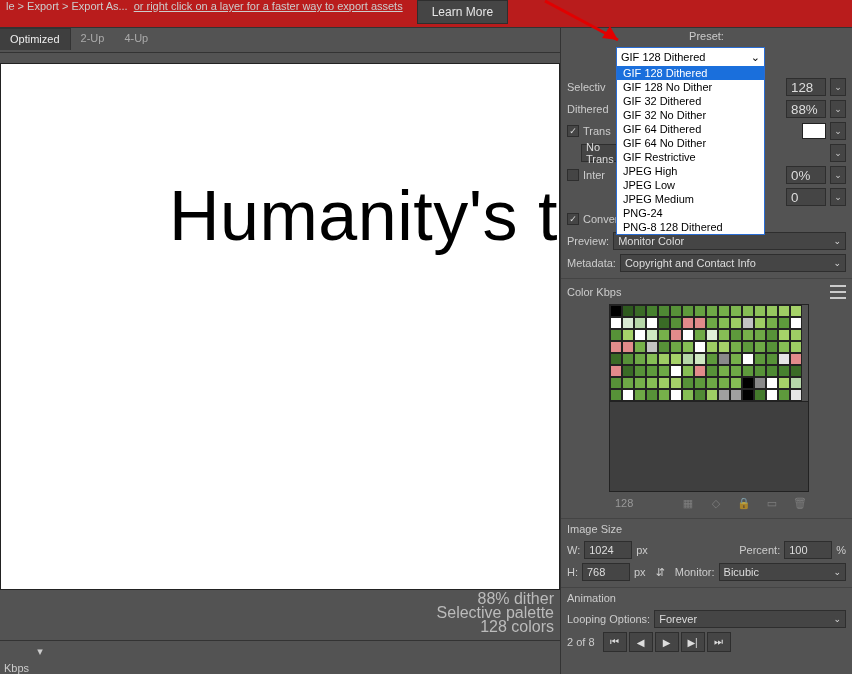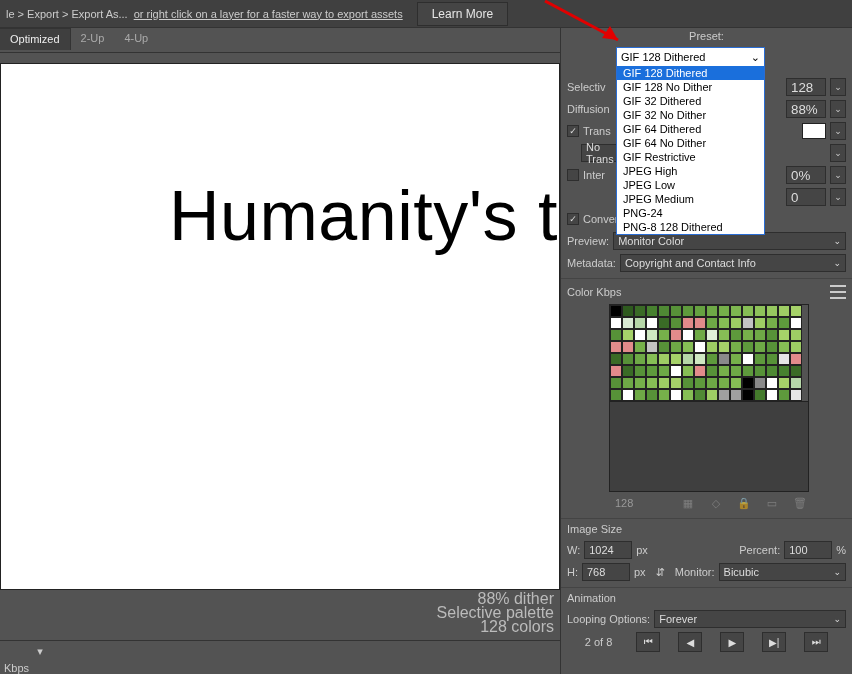--- a/index.html
+++ b/index.html
@@ -1,17 +1,17 @@
 <!DOCTYPE html>
 <html><head>
 <meta charset="utf-8">
 <style>
   * { box-sizing: border-box; margin: 0; padding: 0; font-family: "Segoe UI", Tahoma, sans-serif; }
   body { background: #535353; width: 852px; height: 674px; overflow: hidden; color: #ccc; font-size: 11px; position: relative; }
-  .top-bar { display: flex; align-items: center; height: 28px; background: #404040; border-bottom: 1px solid #333; padding: 0 6px; }
+  .top-bar { display: flex; align-items: flex-start; height: 28px; background: #b91c1c; border-bottom: 1px solid #333; padding: 0 6px; }
   .top-bar .crumb { color: #ccc; }
   .top-bar .tip { margin-left: 6px; color: #ccc; text-decoration: underline; }
   .learn-btn { margin-left: 14px; background: #454545; color: #e6e6e6; border: 1px solid #2e2e2e; padding: 4px 14px; cursor: pointer; font-size: 12px; }
   .tabs-row { display: flex; align-items: stretch; height: 22px; background: #535353; position: relative; }
   .tab { padding: 4px 10px; font-size: 11px; }
   .tab.active { background: #3f3f3f; color: #eee; border-top: 1px solid #333; border-right: 1px solid #333; }
   .tab.inactive { color: #aaa; }
   .main-area { position: absolute; left: 0; top: 52px; width: 560px; height: 610px; background: #535353; border-top: 1px solid #333; }
   .canvas-wrap { position: absolute; left: 0; top: 10px; width: 560px; height: 527px; background: #fff; border: 1px solid #222; overflow: hidden; }
   .canvas-text { font-family: "Arial Narrow","Helvetica Neue",sans-serif; font-stretch: condensed; font-weight: 400; font-size: 70px; color: #000; position: absolute; left: 168px; top: 112px; white-space: nowrap; letter-spacing: 0.5px; }
@@ -45,21 +45,21 @@
   
   .preset-open { position:absolute; left:55px; top:17px; width:149px; border:1px solid #2a6dd4; background:#fff; z-index:20; }
   .preset-open .sel-row { height:18px; background:#fff; color:#000; border-bottom:0; display:flex; align-items:center; justify-content:space-between; padding:0 4px; font-size:11px; }
   .preset-open .opt { padding:1px 6px; font-size:11px; color:#000; cursor:pointer; }
   .preset-open .opt.hl { background:#1a6fdc; color:#fff; }
 
   
   .red-arrow { position:absolute; left:540px; top:-4px; width:100px; height:50px; z-index:30; pointer-events:none; }
 
   .image-size input { width:48px; height:18px; background:#454545; border:1px solid #2e2e2e; color:#ddd; padding:0 4px; font-size:11px; }
-  .play-controls { display:flex; gap:18px; padding:2px 6px; justify-content:center; }
+  .play-controls { display:flex; gap:2px; padding:2px 6px; justify-content:flex-start; }
   .play-controls .btn { width:24px; height:20px; background:#454545; border:1px solid #2e2e2e; display:flex; align-items:center; justify-content:center; color:#ddd; cursor:pointer; font-size:10px; }
 </style>
 </head>
 <body>
 
 <div class="top-bar">
   <span class="crumb">le &gt; Export &gt; Export As...</span>
   <span class="tip">or right click on a layer for a faster way to export assets</span>
   <button class="learn-btn">Learn More</button>
 </div>
@@ -130,21 +130,21 @@
   </div>
 
   <div class="row">
     <span class="label" style="width:50px;">Selectiv</span>
     <div style="flex:1"></div>
     <input class="numbox" value="128" style="">
     <div class="arrowbtn">⌄</div>
   </div>
 
   <div class="row">
-    <span class="label" style="width:50px;">Diffusion</span>
+    <span class="label" style="width:50px;">Dithered</span>
     <div style="flex:1"></div>
     <input class="numbox" value="88%" style="">
     <div class="arrowbtn">⌄</div>
   </div>
 
   <div class="row">
     <span class="check">✓</span>
     <span class="label">Trans</span>
     <div style="flex:1"></div>
     <div class="swatch"></div>

